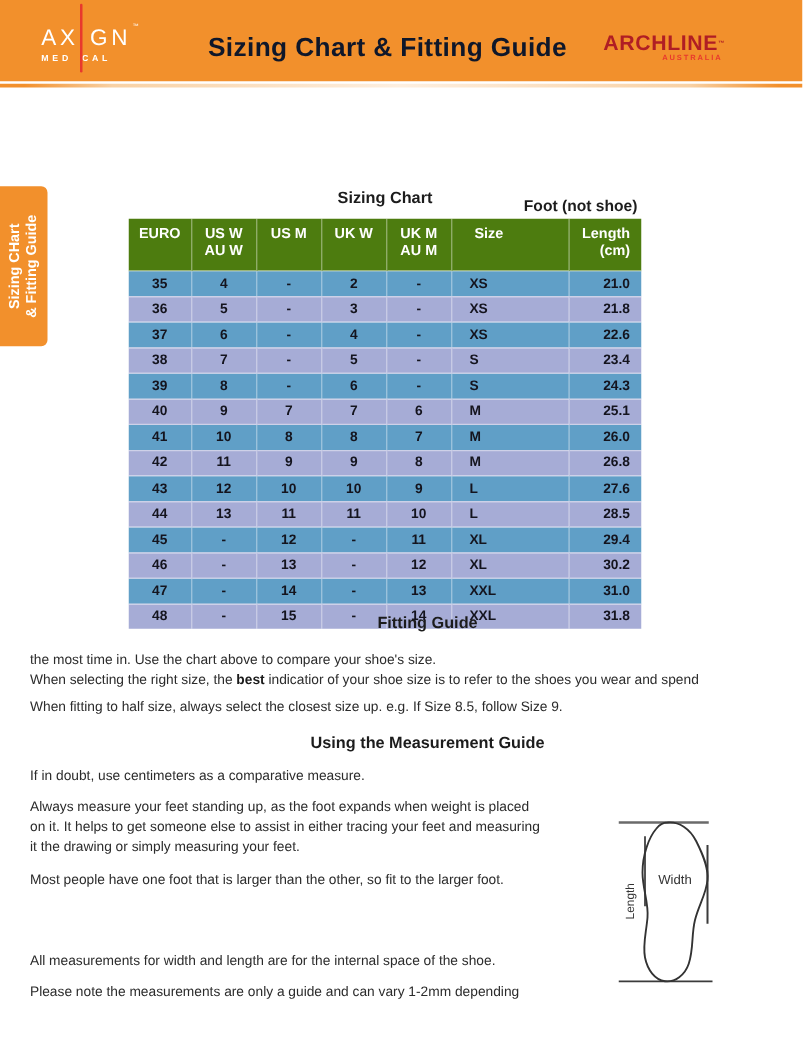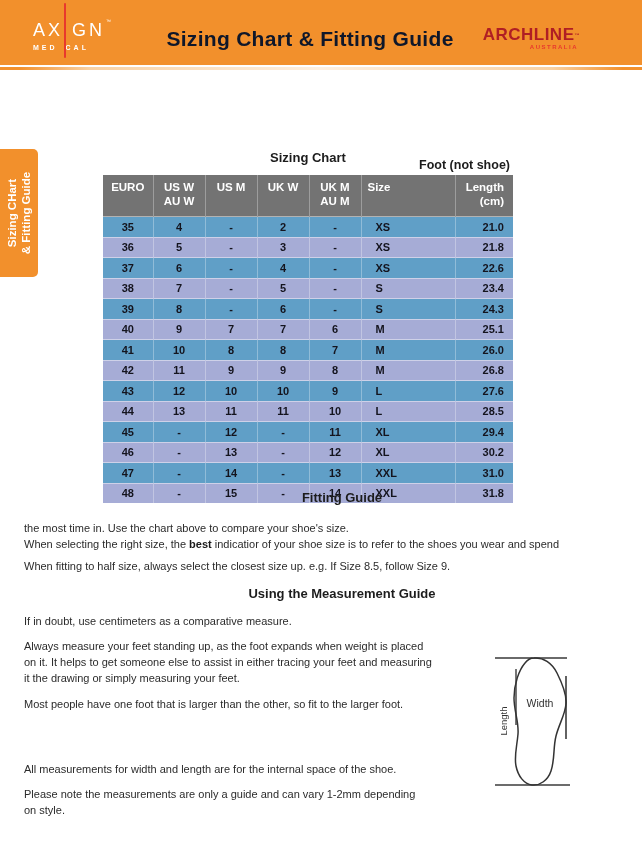--- a/index.html
+++ b/index.html
@@ -29,24 +29,24 @@
   .side-tab-text{position:absolute;left:50%;top:50%;width:128px;
      transform:translate(-50%,-50%) rotate(-90deg);
      text-align:center;color:#fff;font-weight:bold;font-size:11.5px;line-height:14px;}
 
   
   .chart-heading{position:absolute;left:103px;top:150px;width:410px;text-align:center;
      font-size:13px;font-weight:bold;color:#1c1c1c;}
   .chart-note{position:absolute;left:103px;top:158px;width:407px;text-align:right;
      font-size:12.5px;font-weight:bold;color:#1c1c1c;}
   table.sizing{position:absolute;left:103px;top:175px;width:410px;border-collapse:collapse;table-layout:fixed;}
-  table.sizing th{background:#737373;color:#fff;font-size:11.5px;font-weight:bold;
+  table.sizing th{background:#4d7c0f;color:#fff;font-size:11.5px;font-weight:bold;
      height:35px;vertical-align:top;padding-top:5px;line-height:14px;text-align:center;}
   table.sizing th span{display:block;}
-  table.sizing th:nth-child(6){text-align:left;padding-left:6px;}
+  table.sizing th:nth-child(6){text-align:left;padding-left:18px;}
   table.sizing th:nth-child(7){text-align:right;padding-right:9px;}
   table.sizing td{height:17.5px;font-size:11px;font-weight:bold;color:#14141e;text-align:center;
      border-top:1px solid rgba(255,255,255,0.45);}
   table.sizing td+td, table.sizing th+th{border-left:1px solid rgba(255,255,255,0.3);}
   table.sizing tbody tr:nth-child(odd){background:#609FC7;}
   table.sizing tbody tr:nth-child(even){background:#A6ACD6;}
   table.sizing td:nth-child(6){text-align:left;padding-left:14px;}
   table.sizing td:nth-child(7){text-align:right;padding-right:9px;padding-left:20px;}
 
   
@@ -277,21 +277,20 @@
 <div class="para" style="top:613px;">If in doubt, use centimeters as a comparative measure.</div>
 <div class="para" style="top:638px;width:460px;">
   <div>Always measure your feet standing up, as the foot expands when weight is placed</div>
   <div>on it. It helps to get someone else to assist in either tracing your feet and measuring</div>
   <div>it the drawing or simply measuring your feet.</div>
 </div>
 <div class="para" style="top:696px;">Most people have one foot that is larger than the other, so fit to the larger foot.</div>
 <div class="para" style="top:761px;">All measurements for width and length are for the internal space of the shoe.</div>
 <div class="para" style="top:786px;width:460px;">
   <div>Please note the measurements are only a guide and can vary 1-2mm depending</div>
-  <div>on style.</div>
 </div>
 
 <svg class="foot-diagram" viewBox="0 0 100 150">
   <line x1="12" y1="13" x2="84" y2="13" stroke="#6a6a6a" stroke-width="2"></line>
   <line x1="12" y1="140" x2="87" y2="140" stroke="#3b3b3b" stroke-width="1.4"></line>
   <line x1="33" y1="24" x2="33" y2="80" stroke="#3b3b3b" stroke-width="1.4"></line>
   <line x1="83" y1="31" x2="83" y2="94" stroke="#3b3b3b" stroke-width="1.6"></line>
   <path d="M 51 13 C 60 12, 69 18, 74 28 C 79 38, 84 49, 83 59 C 82 70, 76 79, 73 91 C 70 103, 72 114, 68 126 C 65 135, 57 141, 49 140 C 41 139, 35 131, 33 121 C 31 111, 34 101, 35 89 C 36 77, 31 66, 31 53 C 31 39, 36 25, 42 18 C 45 14, 48 13, 51 13 Z" fill="none" stroke="#333" stroke-width="1.5"></path>
   <text x="57" y="62" text-anchor="middle" font-size="10.5" fill="#333">Width</text>
   <text x="24" y="76" text-anchor="middle" font-size="9.5" fill="#333" transform="rotate(-90 24 76)">Length</text>

